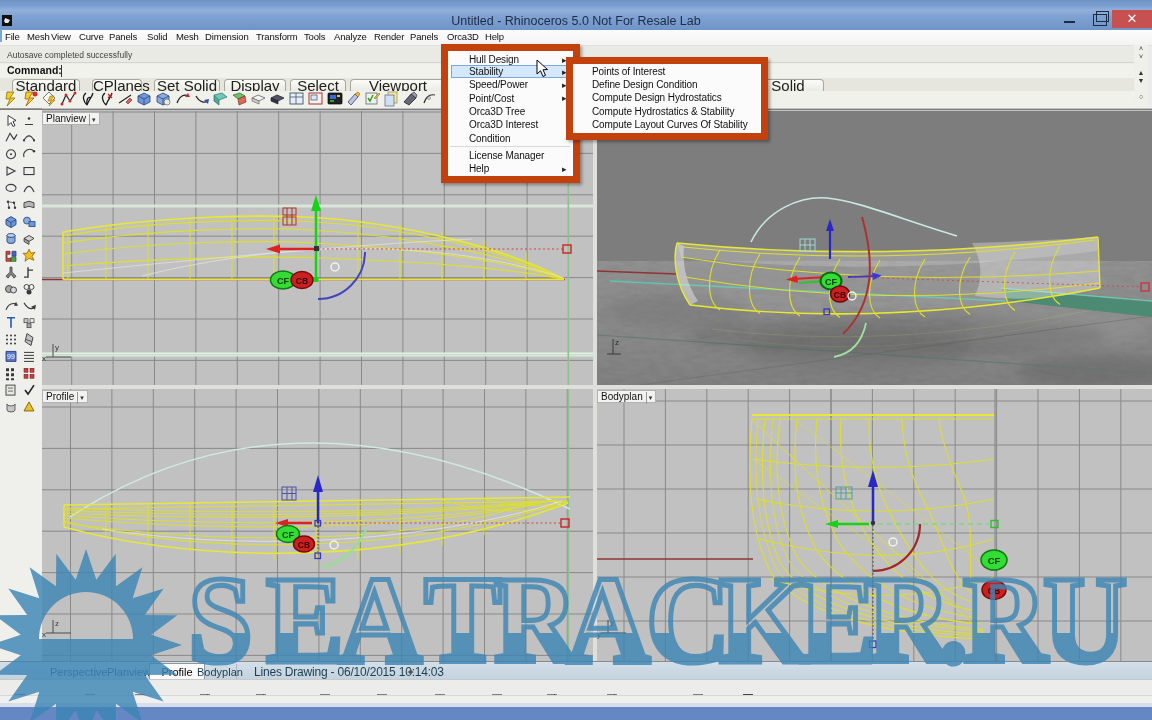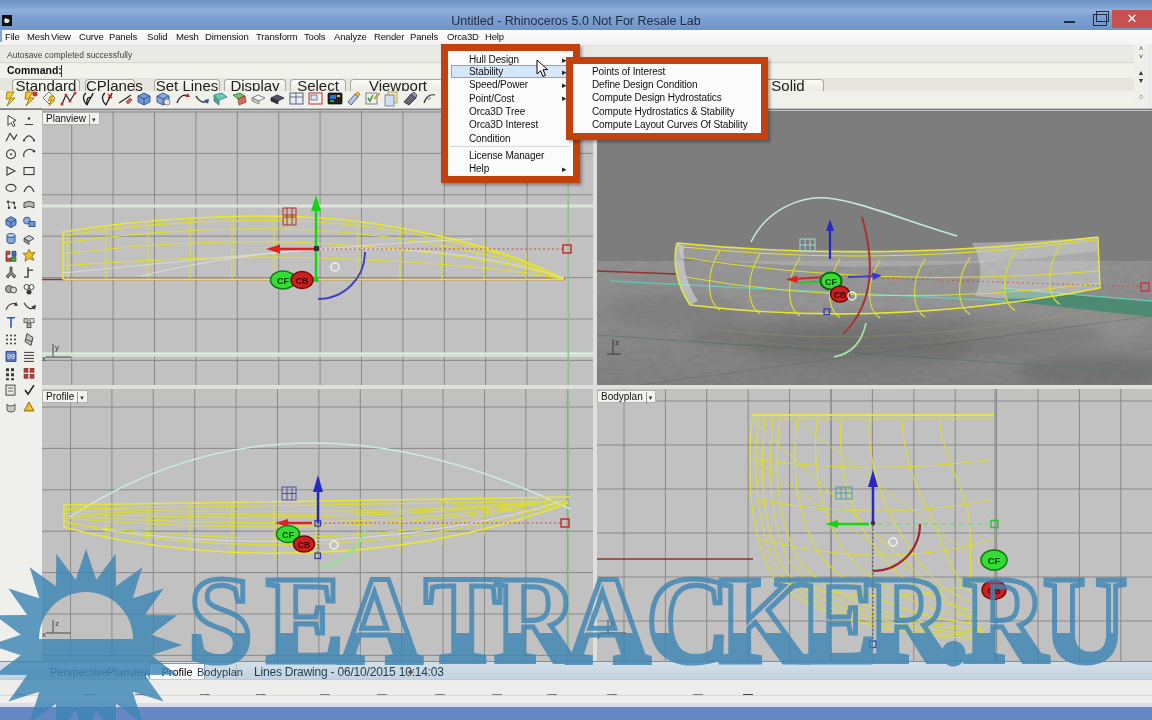--- a/index.html
+++ b/index.html
@@ -100,22 +100,22 @@
 </div>
 
 <div class="abs" id="autosave">Autosave completed successfully</div>
 <div class="abs" id="cmdbar">
     <b>Command:</b>
   </div>
 <div class="abs" id="cmdcaret"></div>
 
 <div class="abs" id="tabrow">
   <span class="ttab" style="left:12px;width:68px">Standard</span>
-  <span class="ttab" style="left:85px;width:50px">CPlanes</span>
-  <span class="ttab" style="left:154px;width:66px">Set Lines</span>
+  <span class="ttab" style="left:92px;width:50px">CPlanes</span>
+  <span class="ttab" style="left:154px;width:66px">Set Solid</span>
   <span class="ttab" style="left:224px;width:62px">Display</span>
   <span class="ttab" style="left:290px;width:56px">Select</span>
   <span class="ttab" style="left:350px;width:96px">Viewport Layout</span>
   <span class="ttab" style="left:450px;width:66px">Visibility</span>
   <span class="ttab" style="left:520px;width:68px">Transform</span>
   <span class="ttab" style="left:592px;width:72px">Curve Tools</span>
   <span class="ttab" style="left:668px;width:80px">Surface Tools</span>
   <span class="ttab" style="left:752px;width:72px">Solid Tools</span>
 </div>
 

